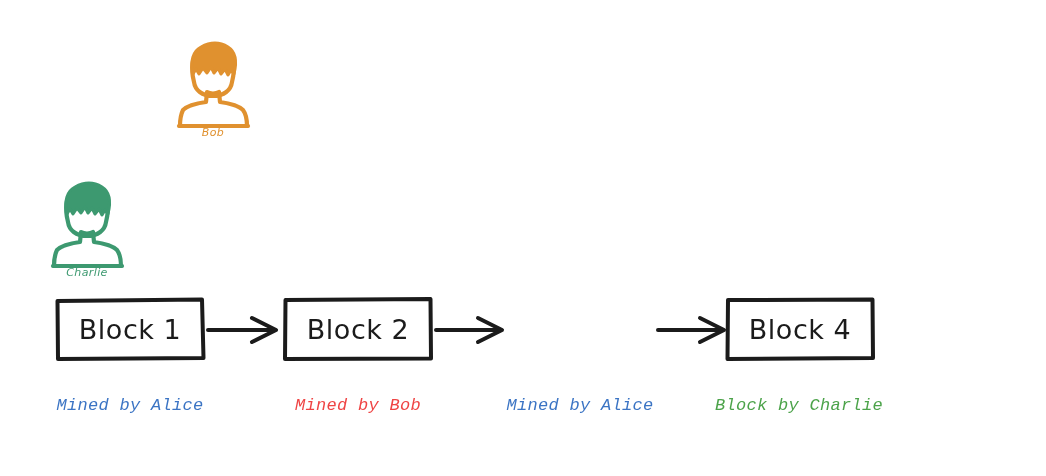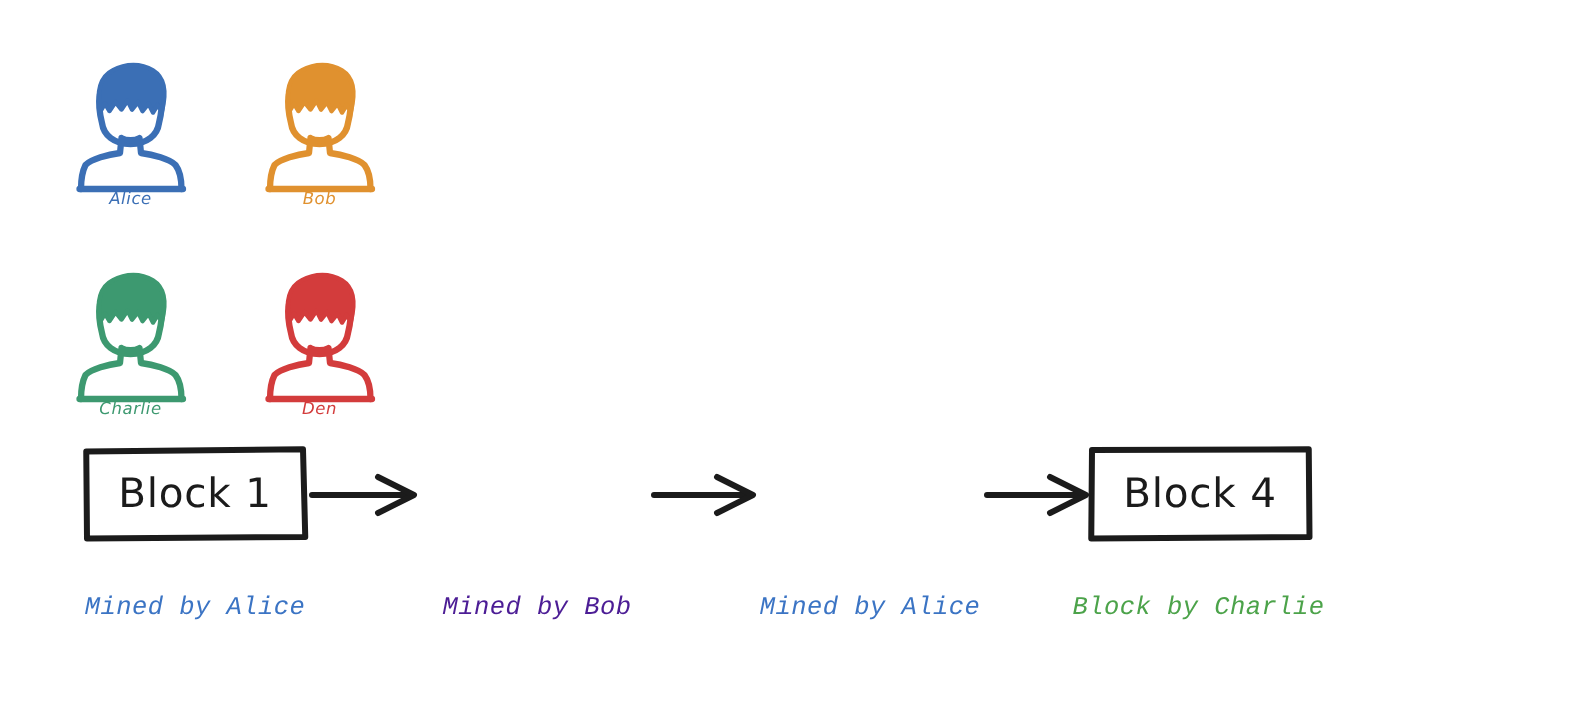--- a/index.html
+++ b/index.html
@@ -122,37 +122,20 @@
   #caption-1 { left: 15px;  }
   #caption-2 { left: 243px; }
   #caption-3 { left: 465px; }
   #caption-4 { left: 684px; }
 </style>
 </head>
 <body>
 
 <div id="canvas">
 
-  <div class="avatar" id="avatar-alice">
-    <div class="avatar-figure">
-      <svg viewBox="0 0 86 96" width="86" height="96" aria-hidden="true">
-        <g fill="none" stroke="#3b6fb5" stroke-width="4.2" stroke-linecap="round" stroke-linejoin="round">
-          <path d="M24 48 C21 36 21 24 29 17 C37 10 50 10 57 17 C65 24 65 36 62 48
-                   C61 56 54 62 43 62 C32 62 25 56 24 48 Z"></path>
-          <path d="M10 92 C10 86 11 80 13 76 C17 72 28 69 36 68 L37 58
-                   C40 60 46 60 49 58 L50 68 C58 69 69 72 73 76
-                   C76 80 77 86 77 92"></path>
-          <path d="M9 92 L78 92"></path>
-        </g>
-        <path d="M23 40 C20 27 23 17 31 13 C40 8 50 8 58 13 C66 18 67 28 64 40
-                 L61 36 L58 41 L55 35 L51 40 L48 34 L44 39 L41 33 L37 39 L33 34 L29 40 L26 35 Z" fill="#3b6fb5" stroke="#3b6fb5" stroke-width="3" stroke-linejoin="round"></path>
-      </svg>
-    </div>
-    <div class="avatar-name" style="color:#3b6fb5">Alice</div>
-  </div>
 
   <div class="avatar" id="avatar-charlie">
     <div class="avatar-figure">
       <svg viewBox="0 0 86 96" width="86" height="96" aria-hidden="true">
         <g fill="none" stroke="#3d9970" stroke-width="4.2" stroke-linecap="round" stroke-linejoin="round">
           <path d="M24 48 C21 36 21 24 29 17 C37 10 50 10 57 17 C65 24 65 36 62 48
                    C61 56 54 62 43 62 C32 62 25 56 24 48 Z"></path>
           <path d="M10 92 C10 86 11 80 13 76 C17 72 28 69 36 68 L37 58
                    C40 60 46 60 49 58 L50 68 C58 69 69 72 73 76
                    C76 80 77 86 77 92"></path>
@@ -176,56 +159,45 @@
                    C76 80 77 86 77 92"></path>
           <path d="M9 92 L78 92"></path>
         </g>
         <path d="M23 40 C20 27 23 17 31 13 C40 8 50 8 58 13 C66 18 67 28 64 40
                  L61 36 L58 41 L55 35 L51 40 L48 34 L44 39 L41 33 L37 39 L33 34 L29 40 L26 35 Z" fill="#e0912f" stroke="#e0912f" stroke-width="3" stroke-linejoin="round"></path>
       </svg>
     </div>
     <div class="avatar-name" style="color:#e0912f">Bob</div>
   </div>
 
-  <div class="avatar" id="avatar-den">
-    <div class="avatar-figure">
-      <svg viewBox="0 0 86 96" width="86" height="96" aria-hidden="true">
-        <g fill="none" stroke="#d33c3c" stroke-width="4.2" stroke-linecap="round" stroke-linejoin="round">
-          <path d="M24 48 C21 36 21 24 29 17 C37 10 50 10 57 17 C65 24 65 36 62 48
-                   C61 56 54 62 43 62 C32 62 25 56 24 48 Z"></path>
-          <path d="M10 92 C10 86 11 80 13 76 C17 72 28 69 36 68 L37 58
-                   C40 60 46 60 49 58 L50 68 C58 69 69 72 73 76
-                   C76 80 77 86 77 92"></path>
-          <path d="M9 92 L78 92"></path>
-        </g>
-        <path d="M23 40 C20 27 23 17 31 13 C40 8 50 8 58 13 C66 18 67 28 64 40
-                 L61 36 L58 41 L55 35 L51 40 L48 34 L44 39 L41 33 L37 39 L33 34 L29 40 L26 35 Z" fill="#d33c3c" stroke="#d33c3c" stroke-width="3" stroke-linejoin="round"></path>
-      </svg>
-    </div>
-    <div class="avatar-name" style="color:#d33c3c">Den</div>
-  </div>
 
   <div id="chain">
 
     <div class="block" id="block-1">
       <svg class="block-svg" viewBox="0 0 152 66" aria-hidden="true">
         <path d="M3.5 5 L148 3.5 L149.5 62 L4 63 Z" fill="#ffffff" stroke="#1b1b1b" stroke-width="4" stroke-linejoin="round" stroke-linecap="round"></path>
       </svg>
       <div class="block-label">Block 1</div>
     </div>
 
     <div class="arrow" id="arrow-1">
       <svg viewBox="0 0 84 36" width="84" height="36" aria-hidden="true">
         <g fill="none" stroke="#1b1b1b" stroke-width="4" stroke-linecap="round" stroke-linejoin="round">
           <path d="M2 18 L68 18"></path>
           <path d="M46 6 L70 18 L46 30"></path>
         </g>
       </svg>
     </div>
 
+    <div class="block" id="block-2">
+      <svg class="block-svg" viewBox="0 0 152 66" aria-hidden="true">
+        <path d="M3.5 4 L148.5 3 L149 62.5 L3 63 Z" fill="#ffffff" stroke="#1b1b1b" stroke-width="4" stroke-linejoin="round" stroke-linecap="round"></path>
+      </svg>
+      <div class="block-label">Block 2</div>
+    </div>
 
     <div class="arrow" id="arrow-2">
       <svg viewBox="0 0 84 36" width="84" height="36" aria-hidden="true">
         <g fill="none" stroke="#1b1b1b" stroke-width="4" stroke-linecap="round" stroke-linejoin="round">
           <path d="M2 18 L66 18"></path>
           <path d="M44 6 L68 18 L44 30"></path>
         </g>
       </svg>
     </div>
 
@@ -242,17 +214,17 @@
     <div class="block" id="block-4">
       <svg class="block-svg" viewBox="0 0 152 66" aria-hidden="true">
         <path d="M4 4 L148.5 3.5 L149 62 L3.5 63 Z" fill="#ffffff" stroke="#1b1b1b" stroke-width="4" stroke-linejoin="round" stroke-linecap="round"></path>
       </svg>
       <div class="block-label">Block 4</div>
     </div>
 
   </div>
 
   <div class="caption" id="caption-1" style="color:#3b74c4">Mined by Alice</div>
-  <div class="caption" id="caption-2" style="color:#4c1d95">Mined by Bob</div>
+  <div class="caption" id="caption-2" style="color:#ef4444">Mined by Bob</div>
   <div class="caption" id="caption-3" style="color:#3b74c4">Mined by Alice</div>
   <div class="caption" id="caption-4" style="color:#4ca34a">Block by Charlie</div>
 
 </div>
 
 </body></html>

